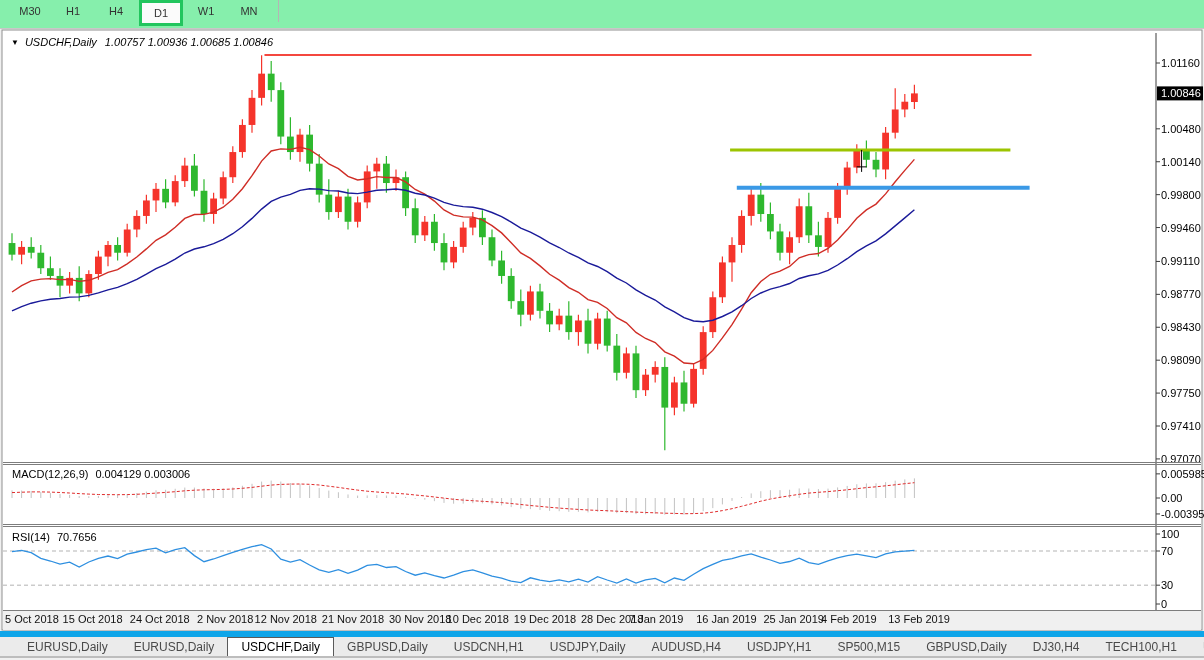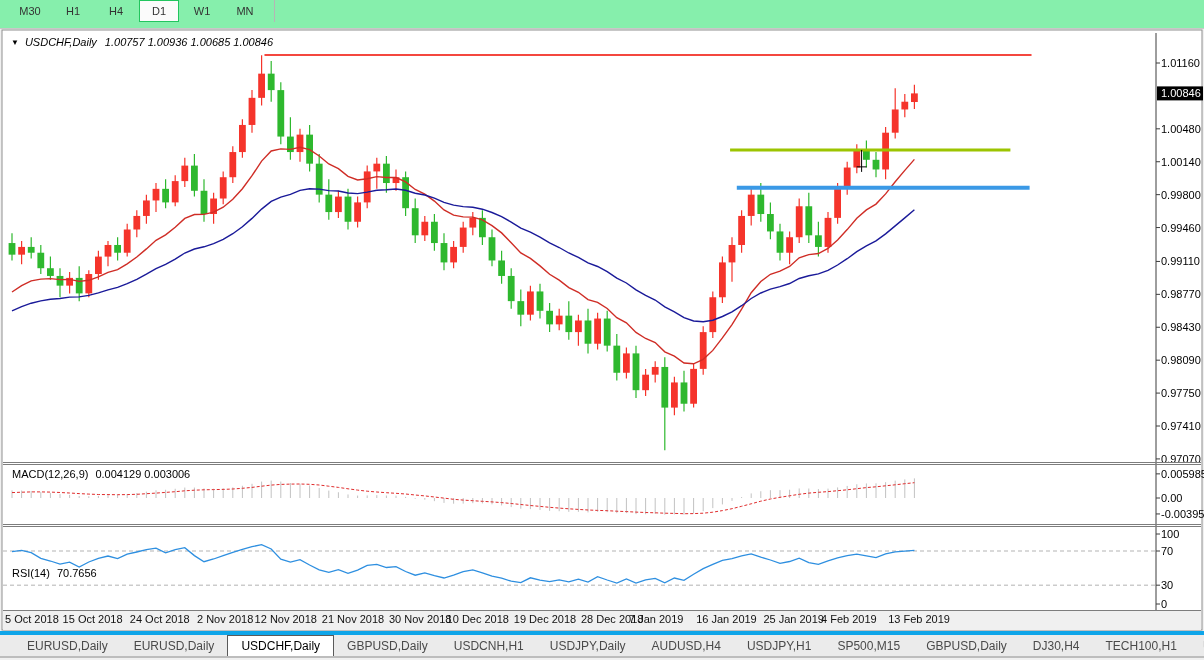--- a/index.html
+++ b/index.html
@@ -3,34 +3,34 @@
 <meta charset="utf-8">
 <style>
   html,body{margin:0;padding:0;background:#e8e8e8;font-family:"Liberation Sans",sans-serif;}
   #app{position:relative;width:1204px;height:660px;background:#f0f0f0;overflow:hidden;}
   
   #toolbar{position:absolute;left:0;top:0;width:1204px;height:29px;background:#86efac;
     display:flex;align-items:flex-start;padding-left:10px;box-sizing:border-box;gap:3px;
     border-bottom:1px solid #c8c8c8;}
   .tf-btn{min-width:30px;height:20px;display:flex;align-items:center;justify-content:center;
     font-size:11px;color:#333;border:1px solid transparent;background:transparent;padding:0 4px;cursor:default;}
-  .tf-btn.active{background:#fbfbfb;border:1px solid #22c55e;}
+  .tf-btn.active{background:#fbfbfb;border:3px solid #22c55e;}
   .tb-sep{width:1px;height:22px;background:#b5b5b5;margin-left:6px;}
   
   #chartsvg{position:absolute;left:0;top:0;}
   .overlay-label{position:absolute;font-size:11px;color:#000;white-space:nowrap;}
   #chart-title{left:11px;top:36px;font-style:italic;}
   #chart-title .tri{font-size:8px;position:relative;top:-1px;margin-right:6px;}
   #chart-title .num{margin-left:8px;}
   #macd-label{left:12px;top:468px;}
-  #rsi-label{left:12px;top:531px;margin-top:36px;}
+  #rsi-label{left:12px;top:531px;}
   .lbl-gap{margin-left:7px;}
   
   #tabbar{position:absolute;left:0;top:631px;width:1204px;height:27px;background:#ebebeb;
-    border-top:4px solid #0ea5e9;border-bottom:2px solid #bdbdbd;display:flex;align-items:stretch;
+    border-top:6px solid #0ea5e9;border-bottom:2px solid #bdbdbd;display:flex;align-items:stretch;
     box-sizing:border-box;padding-left:14px;overflow:hidden;}
   .tab{display:flex;align-items:center;padding:0 13px;font-size:12px;color:#4a4a4a;
     white-space:nowrap;cursor:default;}
   .tab.active{background:#ffffff;border:1px solid #5a5a5a;border-bottom:none;color:#000;
     margin-top:0px;position:relative;z-index:2;}
   .tab-sep{width:1px;align-self:center;height:14px;background:#b0b0b0;}
 </style>
 </head>
 <body>
 

